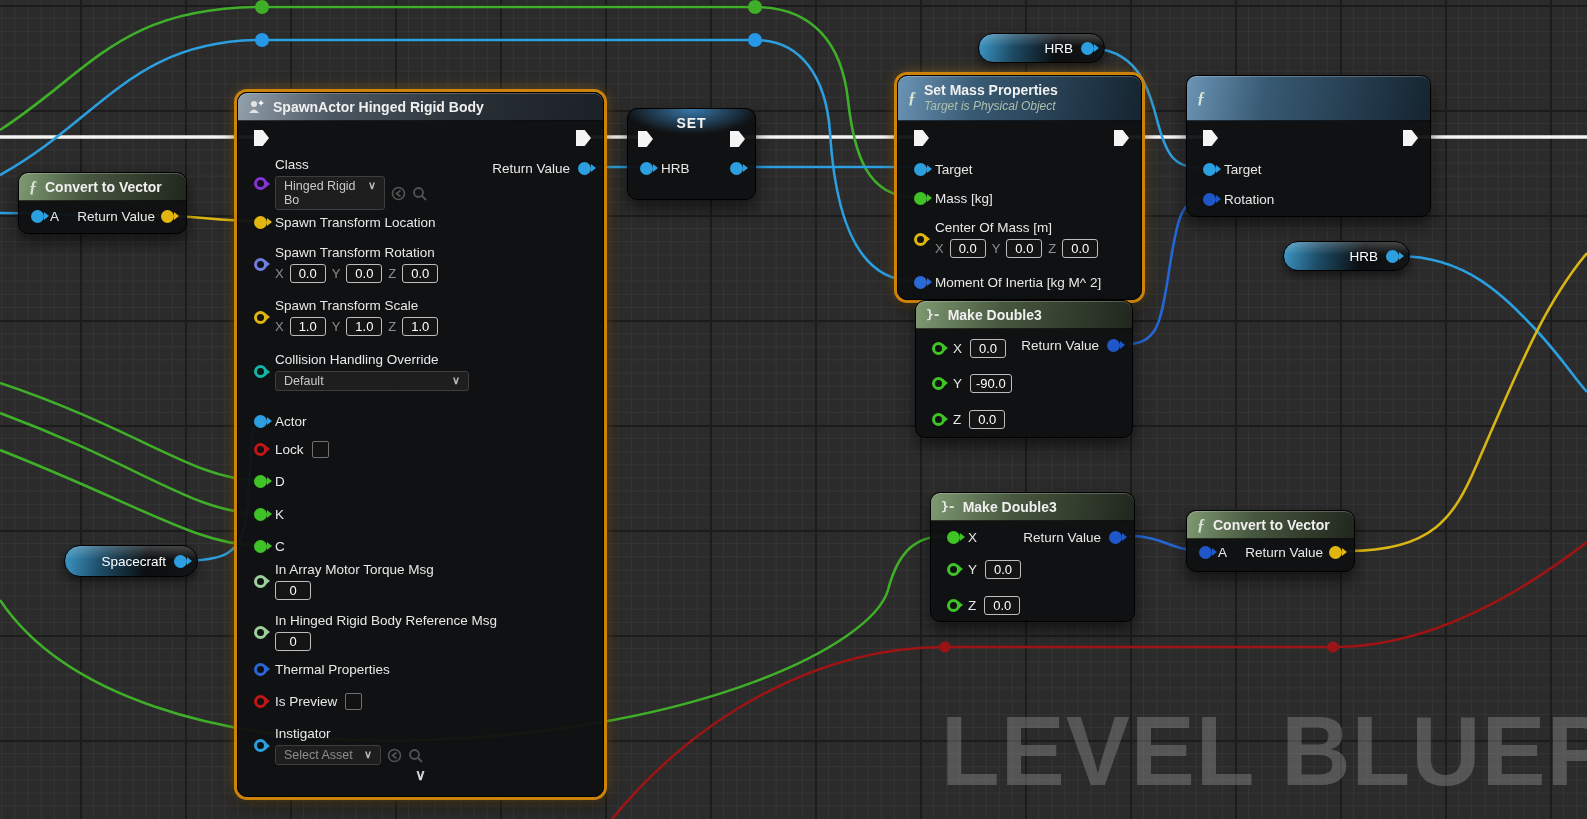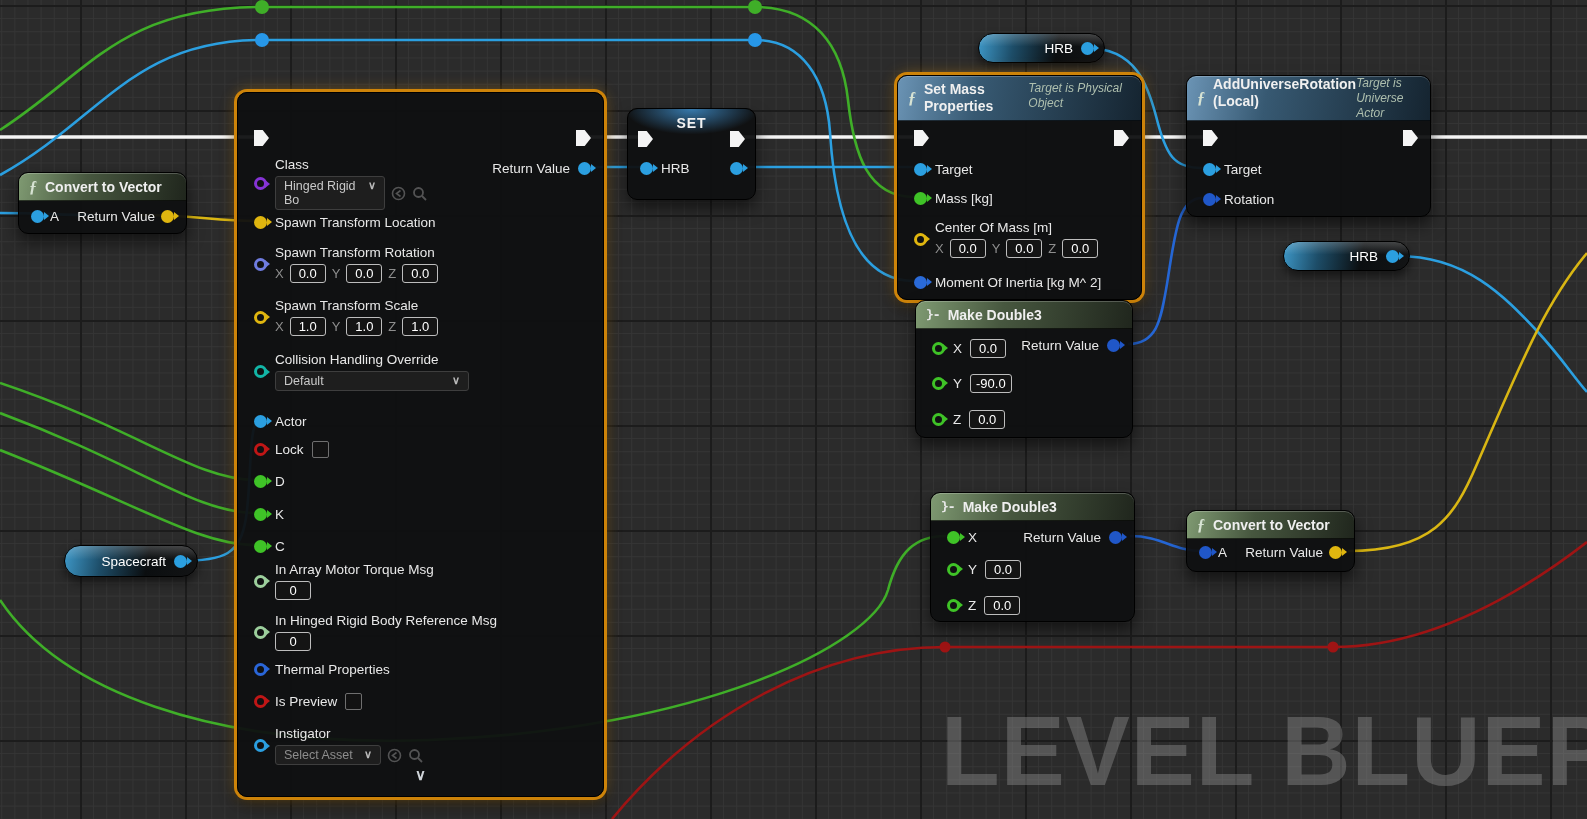--- a/index.html
+++ b/index.html
@@ -24,21 +24,21 @@
   
   .node{position:absolute;z-index:2;background:rgba(15,16,17,.95);
     border:1px solid #000;border-radius:10px;
     box-shadow:0 8px 16px rgba(0,0,0,.55);}
   .node.selected{box-shadow:0 0 0 3px #cd8309,0 0 16px rgba(244,162,16,.45),0 8px 16px rgba(0,0,0,.55);}
   .hdr{height:27px;border-radius:9px 9px 0 0;display:flex;align-items:center;gap:8px;
     padding:0 10px;font-weight:700;font-size:14px;color:#efefef;
     border-bottom:1px solid rgba(0,0,0,.65);box-shadow:inset 0 1px 0 rgba(255,255,255,.22);}
   .hdr2{height:44px;border-radius:9px 9px 0 0;display:flex;align-items:center;gap:8px;
     padding:0 10px;border-bottom:1px solid rgba(0,0,0,.65);box-shadow:inset 0 1px 0 rgba(255,255,255,.22);}
-  .hdr2 .tt{display:flex;line-height:1.25;}
+  .hdr2 .tt{display:flex;flex-direction:column;line-height:1.25;}
   .hdr2 .t1{font-weight:700;font-size:14px;color:#f0f0f0;}
   .hdr2 .t2{font-style:italic;font-size:12px;color:#aebfae;font-weight:400;}
   .g-steel{background:linear-gradient(100deg,#93a1ad 0%,#4c5862 26%,#262d33 68%,#1b2126 100%);}
   .g-blue{background:linear-gradient(100deg,#6b94b5 0%,#375972 33%,#152430 100%);}
   .g-green{background:linear-gradient(100deg,#7f9a72 0%,#47573f 40%,#20261d 100%);}
   .fico{font-family:"Liberation Serif",serif;font-style:italic;font-weight:700;
     font-size:16px;color:#d7e3d3;line-height:1;}
   .mico{font-family:"DejaVu Sans Mono",monospace;font-weight:700;font-size:13px;color:#e8e8e8;letter-spacing:-1px;}
   .row,.rrow,.row2{position:absolute;display:flex;align-items:center;gap:8px;
     font-size:13.5px;color:#e8e8e8;height:20px;}
@@ -145,20 +145,28 @@
       <span>A</span>
       </span>
     <span class="fr">
         <span>Return Value</span>
       <span class="pin f" style="color:#e0b60f"></span>
       </span>
   </div>
 </div>
 
 <div class="node selected" style="left:237px;top:92px;width:365px;height:703px;">
+  <div class="hdr g-steel">
+    <svg width="17" height="16">
+      <circle cx="6" cy="5" r="3" fill="#e4e4e4"></circle>
+      <path d="M1 14 Q6 7 11 14 Z" fill="#e4e4e4"></path>
+      <path d="M13 1 l1 2 2 1 -2 1 -1 2 -1 -2 -2 -1 2 -1 z" fill="#fff"></path>
+    </svg>
+    <span>SpawnActor Hinged Rigid Body</span>
+  </div>
   <div class="row" style="top:35px;">
       <span class="xpin"></span>
     </div>
   <div class="rrow" style="top:35px;">
       <span class="xpin"></span>
     </div>
   <div class="rrow" style="top:65px;">
     <span>Return Value</span>
     <span class="pin f" style="color:#2b9fe0"></span>
   </div>
@@ -367,24 +375,20 @@
   </div>
   <div class="row" style="top:196px;">
     <span class="pin f" style="color:#2a6ad8"></span>
     <span>Moment Of Inertia [kg M^ 2]</span>
   </div>
 </div>
 
 <div class="node" style="left:1186px;top:75px;width:243px;height:140px;">
   <div class="hdr2 g-blue">
     <span class="fico">ƒ</span>
-    <span class="tt">
-      <span class="t1">AddUniverseRotation (Local)</span>
-      <span class="t2">Target is Universe Actor</span>
-    </span>
   </div>
   <div class="row" style="top:52px;">
       <span class="xpin"></span>
     </div>
   <div class="rrow" style="top:52px;">
       <span class="xpin"></span>
     </div>
   <div class="row" style="top:83px;">
     <span class="pin f" style="color:#2b9fe0"></span>
     <span>Target</span>

